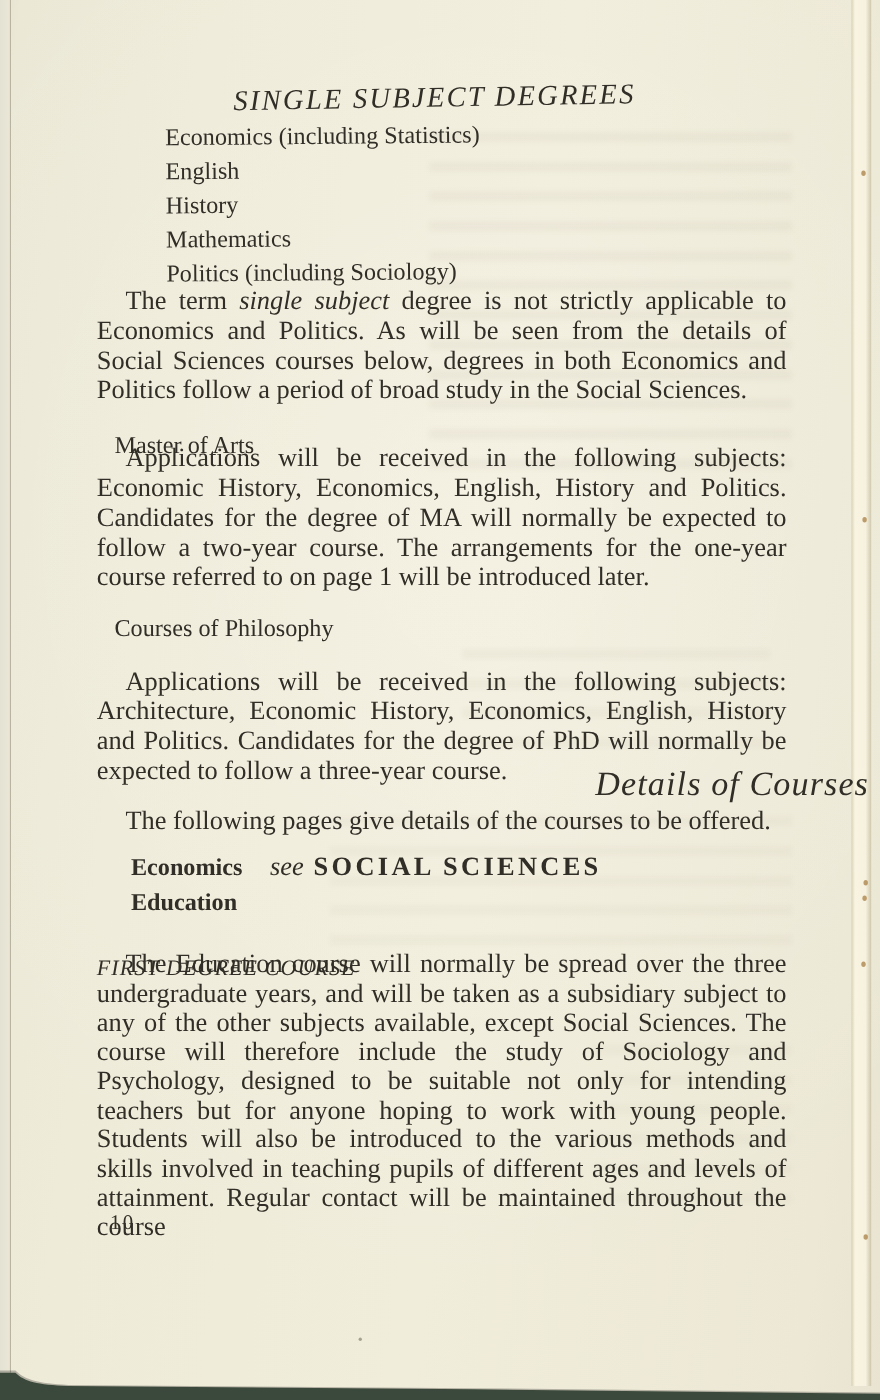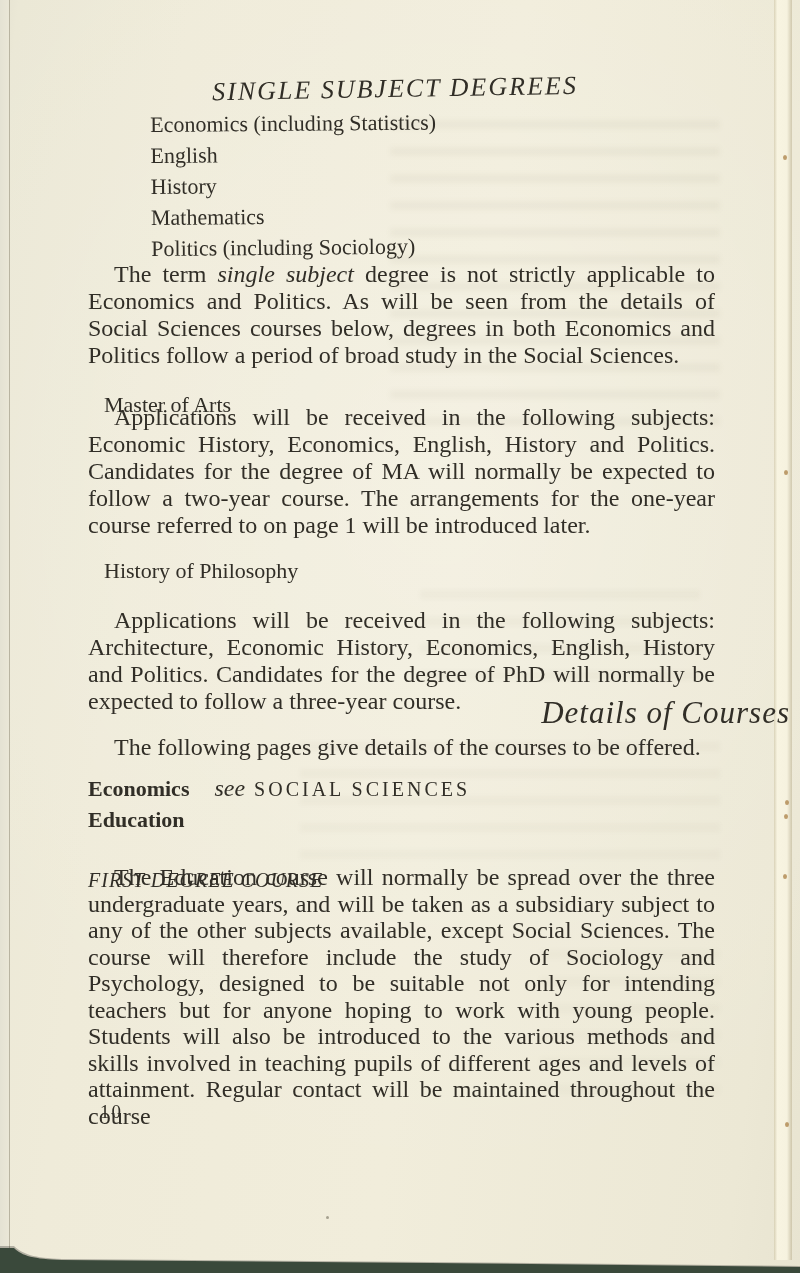--- a/index.html
+++ b/index.html
@@ -49,23 +49,23 @@
   .para {
     font-size:24px; line-height:27px; text-align:justify; text-indent:26px;
     margin:0;
   }
   .sec-heading { font-size:22px; font-weight:normal; margin:16px; }
   .details-heading {
     position:absolute; left:0; top:695px; width:790px;
     text-align:right; font-style:italic; font-size:31px; letter-spacing:1px;
   }
   .entry-line { position:absolute; left:88px; font-size:22px; }
-  .entry-name { font-weight:bold; }
+  .entry-name { font-weight:bold;margin-left:31px; }
   .see-label { font-style:italic; font-size:24px; padding:0 9px 0 25px; }
-  .reference-target { font-size:20px; letter-spacing:3px; }
+  .reference-target { font-size:24px; letter-spacing:3px;font-weight:bold; }
   .course-level { font-style:italic; font-size:20px; letter-spacing:1px;margin-top:32px; }
   .page-number { position:absolute; left:100px; top:1101px; font-size:19px; letter-spacing:2px; }
   i.emph { font-style:italic; }
 </style>
 </head>
 <body style="--paper: #f1eddb; --ink: #312e27; --green: #3a493b;">
 
 <div class="left-gutter"></div>
 <div class="fore-edge"></div>
 <span class="speck" style="left:783px; top:155px;"></span>
@@ -89,21 +89,21 @@
   <li>History</li>
   <li>Mathematics</li>
   <li>Politics (including Sociology)</li>
 </ul>
 
 <p class="tb para" style="top:261px;"><span>The term </span><i class="emph">single subject</i><span> degree is not strictly applicable to Economics and Politics. As will be seen from the details of Social Sciences courses below, degrees in both Economics and Politics follow a period of broad study in the Social Sciences.</span></p>
 
 <h3 class="tb sec-heading" style="top:376px;">Master of Arts</h3>
 <p class="tb para" style="top:404px;">Applications will be received in the following subjects: Economic History, Economics, English, History and Politics. Candidates for the degree of MA will normally be expected to follow a two-year course. The arrangements for the one-year course referred to on page 1 will be introduced later.</p>
 
-<h3 class="tb sec-heading" style="top:542px;">History of Philosophy</h3>
+<h3 class="tb sec-heading" style="top:542px;">Courses of Philosophy</h3>
 <p class="tb para" style="top:570px;margin-top:37px;">Applications will be received in the following subjects: Architecture, Economic History, Economics, English, History and Politics. Candidates for the degree of PhD will normally be expected to follow a three-year course.</p>
 
 <div class="details-heading">Details of Courses</div>
 <p class="tb para" style="top:734px;">The following pages give details of the courses to be offered.</p>
 
 <div class="entry-line" style="top:775px;"><span class="entry-name">Economics</span><span class="see-label">see</span><span class="reference-target">SOCIAL SCIENCES</span></div>
 
 <div class="entry-line entry-name" style="top:807px;">Education</div>
 <div class="entry-line course-level" style="top:837px;">FIRST DEGREE COURSE</div>
 <p class="tb para" style="top:864px; line-height:26.5px;">The Education course will normally be spread over the three undergraduate years, and will be taken as a subsidiary subject to any of the other subjects available, except Social Sciences. The course will therefore include the study of Sociology and Psychology, designed to be suitable not only for intending teachers but for anyone hoping to work with young people. Students will also be introduced to the various methods and skills involved in teaching pupils of different ages and levels of attainment. Regular contact will be maintained throughout the course</p>

